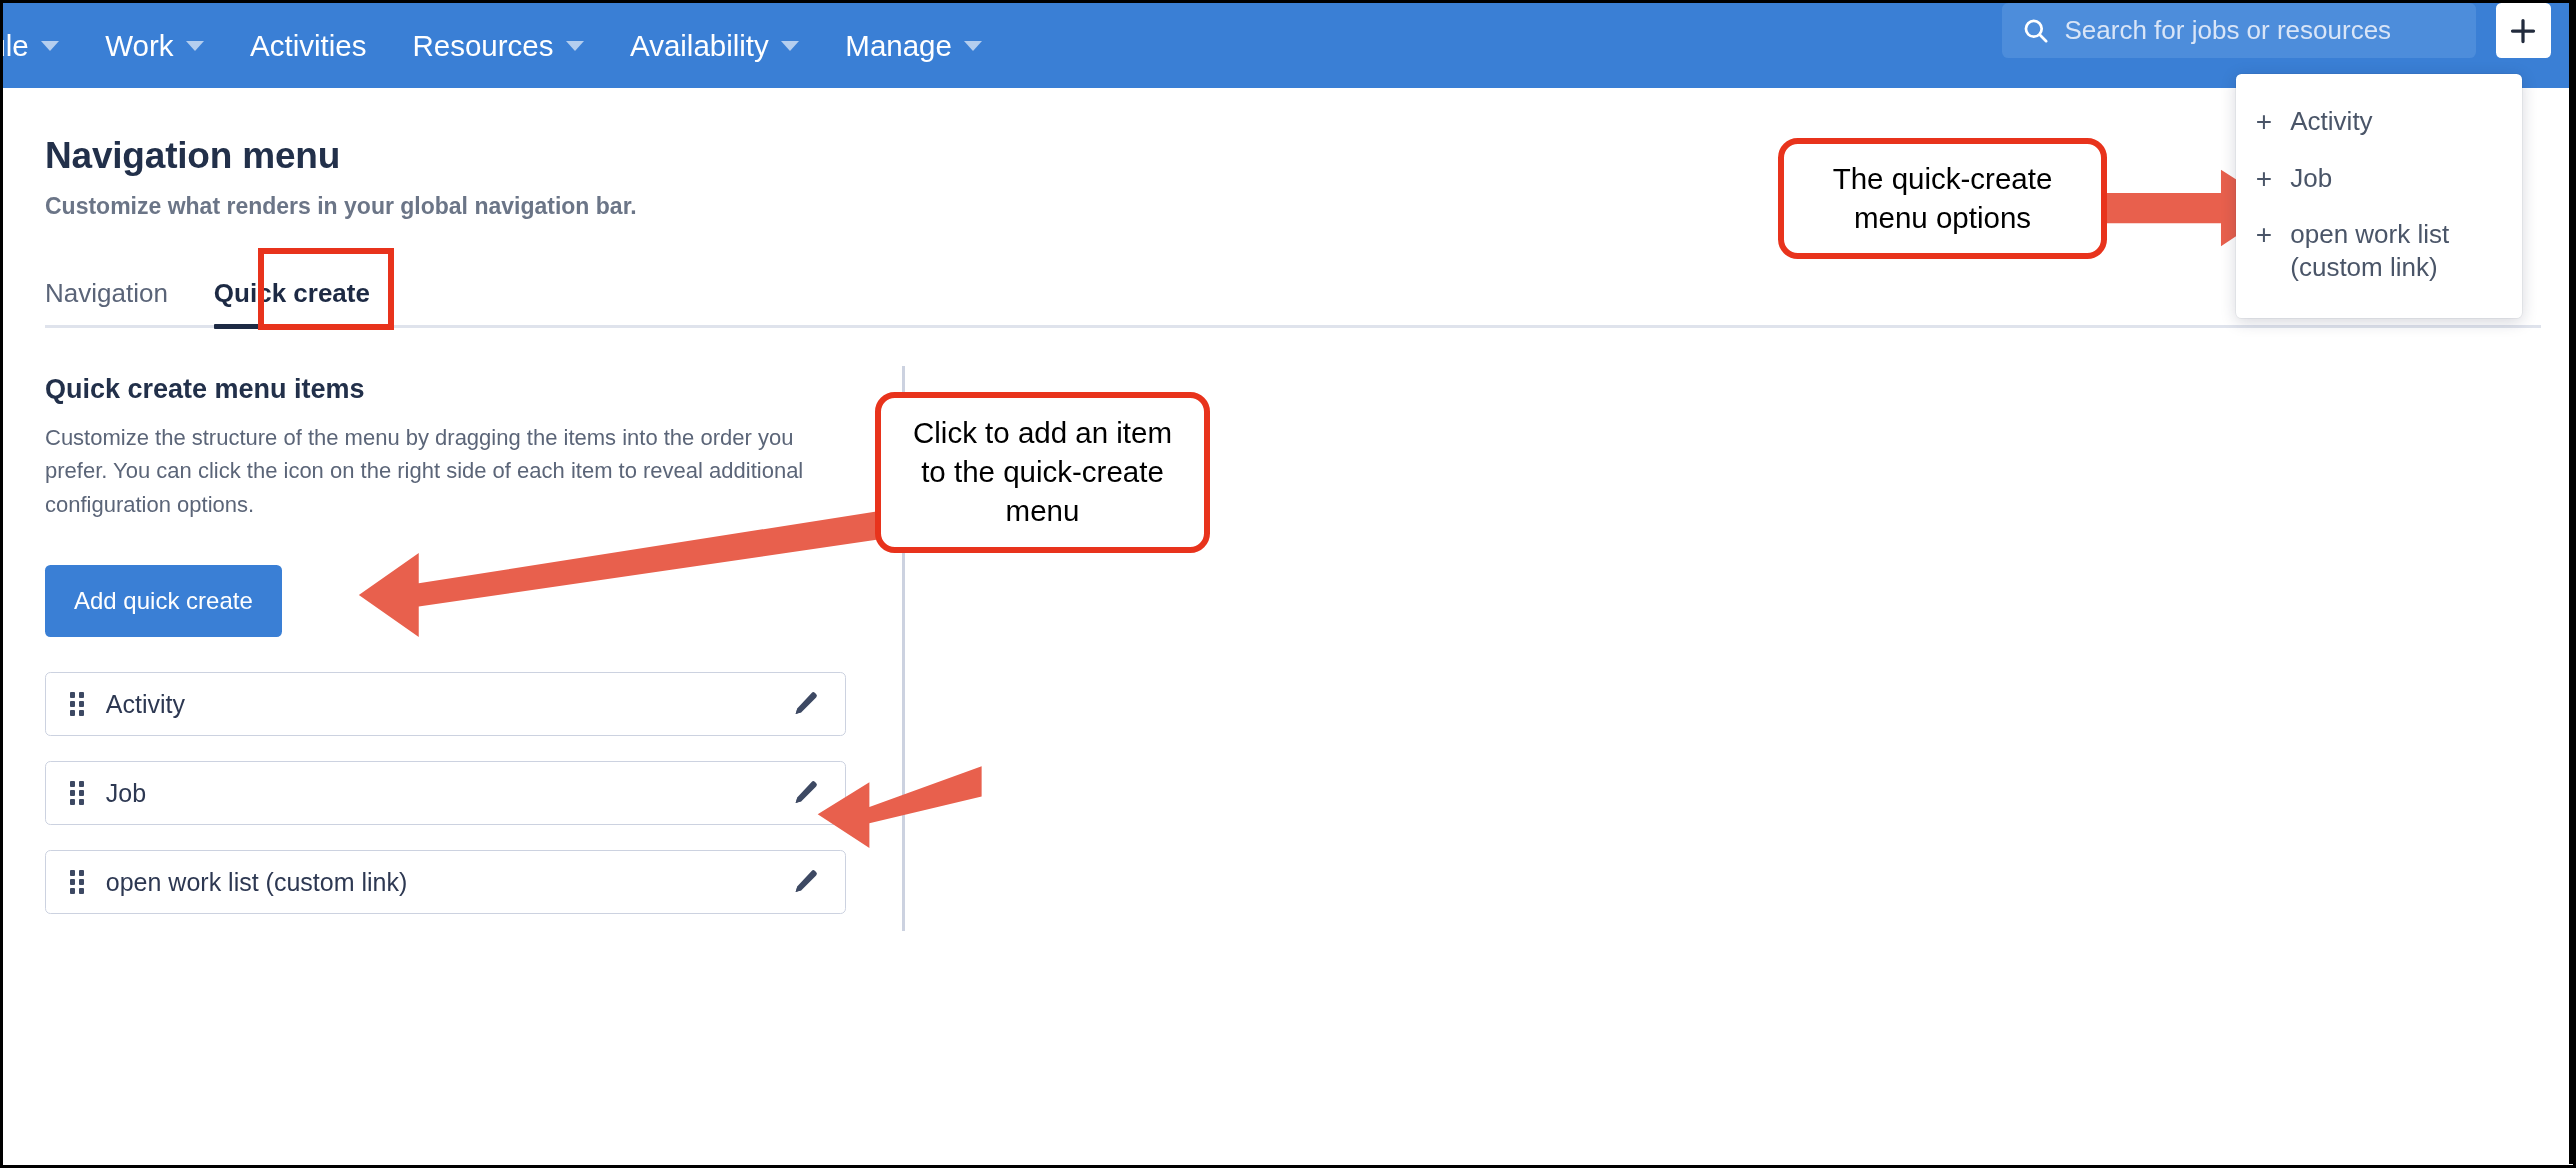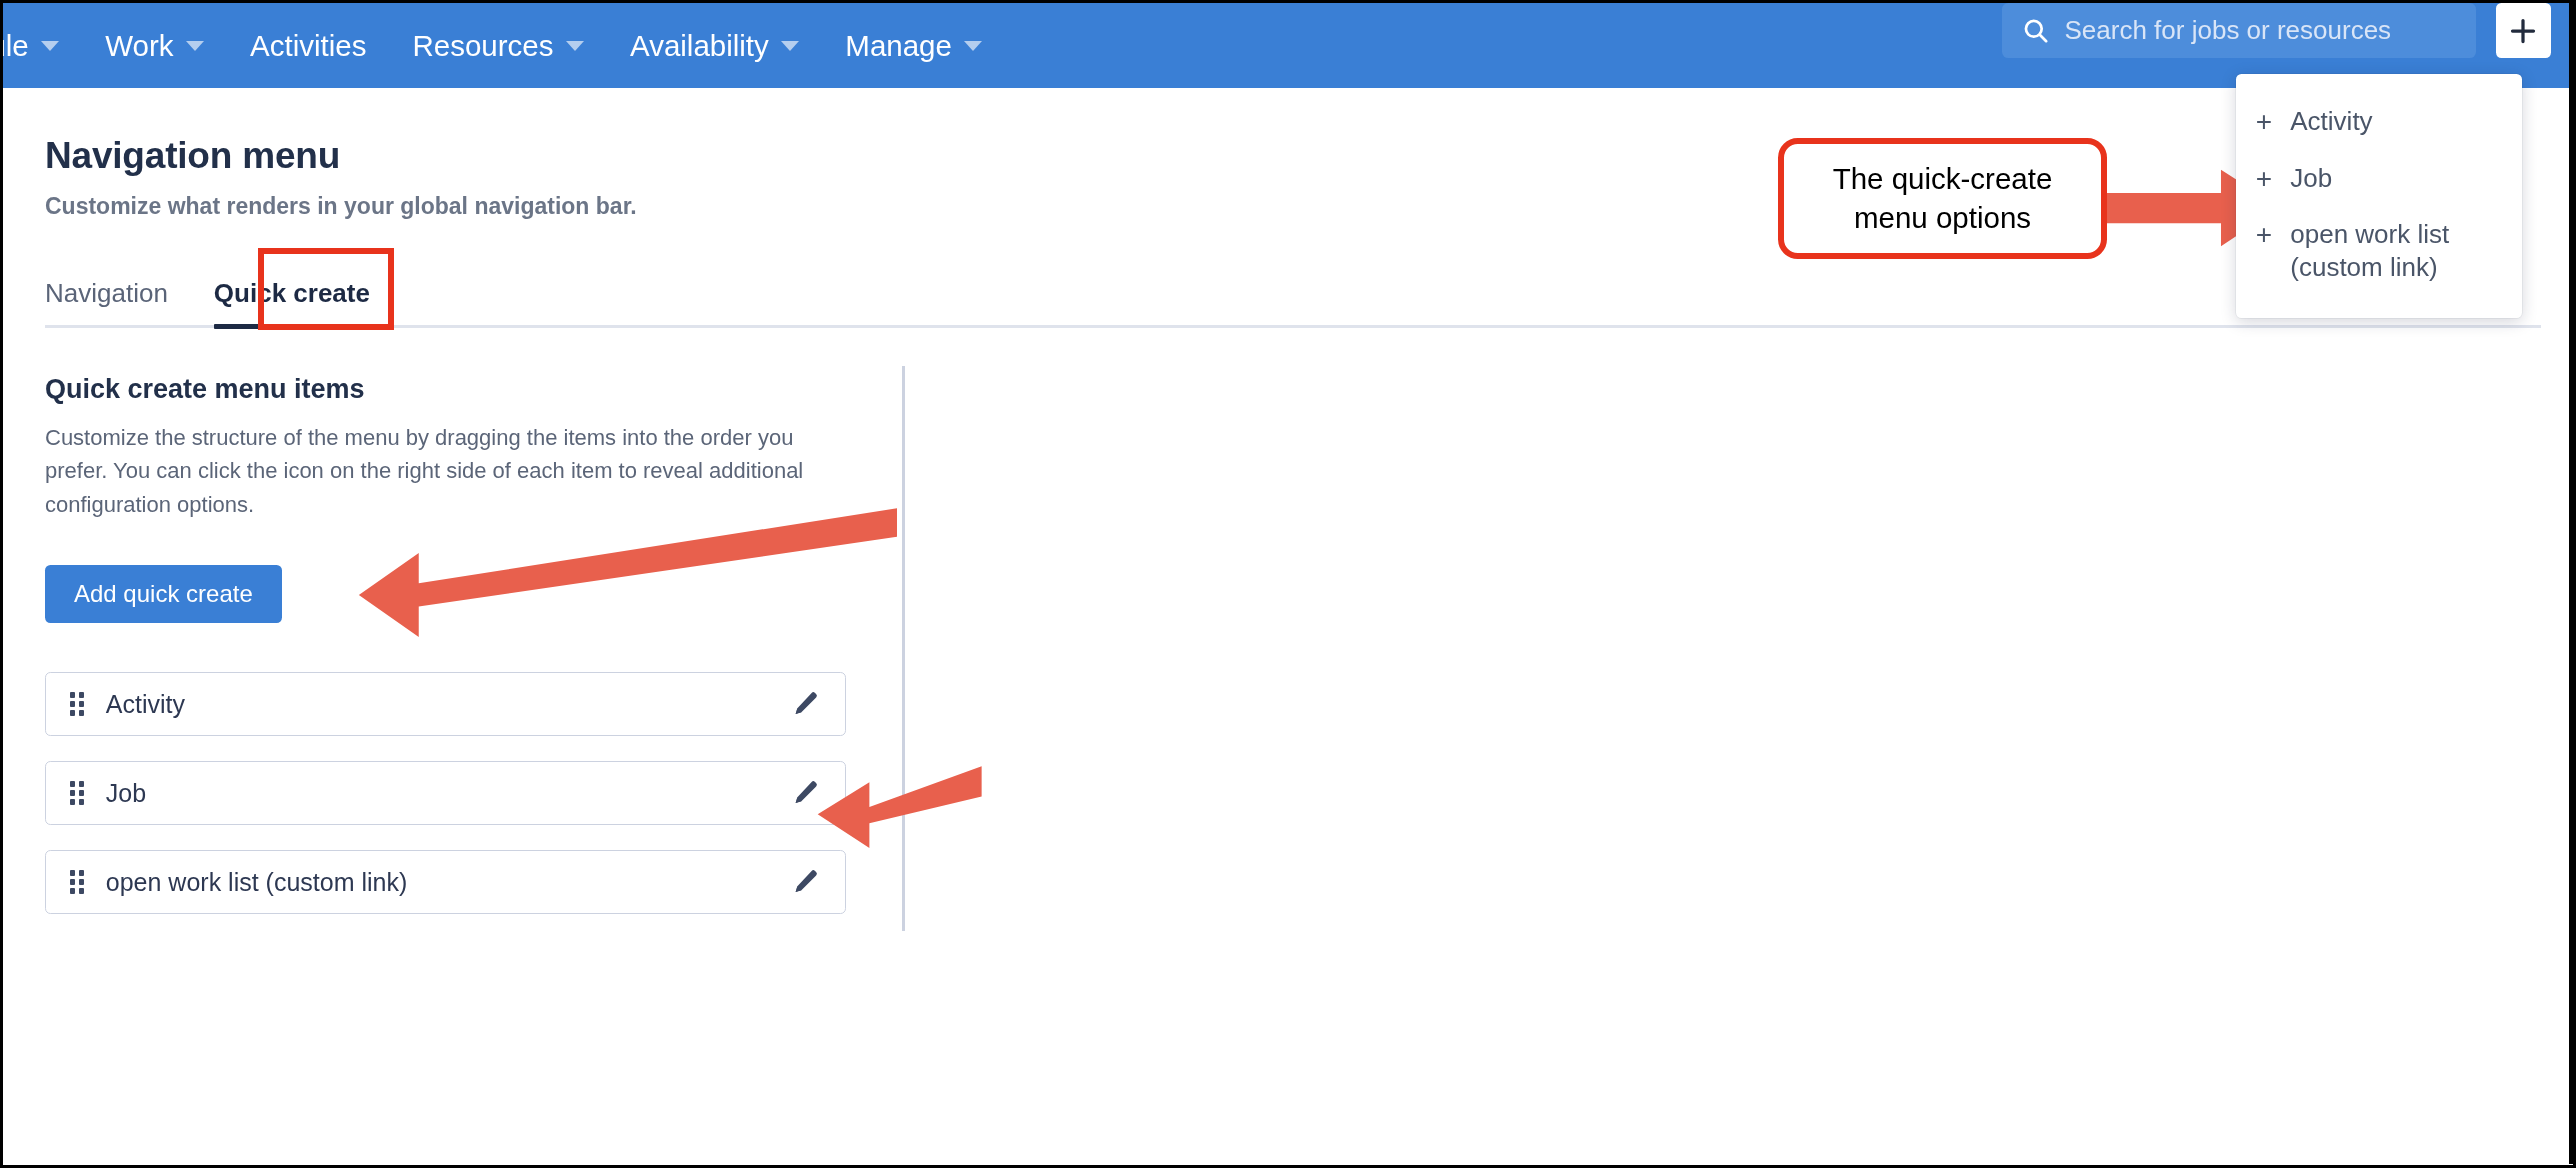--- a/index.html
+++ b/index.html
@@ -164,21 +164,21 @@
     position: absolute; left: 42px; top: 371px;
     font-size: 27px; font-weight: 700; color: #22304a;
   }
   .section-desc {
     position: absolute; left: 42px; top: 418px;
     width: 796px;
     font-size: 22px; line-height: 1.52; color: #5b6578;
   }
   .add-button {
     position: absolute; left: 42px; top: 562px;
-    height: 58px;
+    height: 72px;
     background: #3a7fd5;
     color: #ffffff;
     border: none; border-radius: 5.4px;
     font-family: "Liberation Sans", sans-serif;
     font-size: 24px;
     padding: 0 29px;
     cursor: pointer;
   }
 
   
@@ -411,20 +411,21 @@
         <path d="M5.9 15.3l-1.4 4.6 4.6-1.4z" fill="#3d4963"></path>
       </svg>
     </div>
 
   </div>
 
   <div class="v-divider"></div>
 
   <div class="hl-box" id="hl-tab"></div>
 
+  <div class="callout" id="callout-add">Click to add an item to the quick-create menu</div>
 
 
   <div class="callout" id="callout-menu">The quick-create menu options</div>
 
   <svg class="arrow-svg" style="left:304px; top:514px; width:590px; height:121px;" viewBox="0 0 660 135">
     <g fill="#e8604d">
       <path d="M660 8 L125 92 L125 58 L58 105 L125 152 L125 118 L660 40 Z" transform="translate(0,-18)"></path>
     </g>
   </svg>
 

